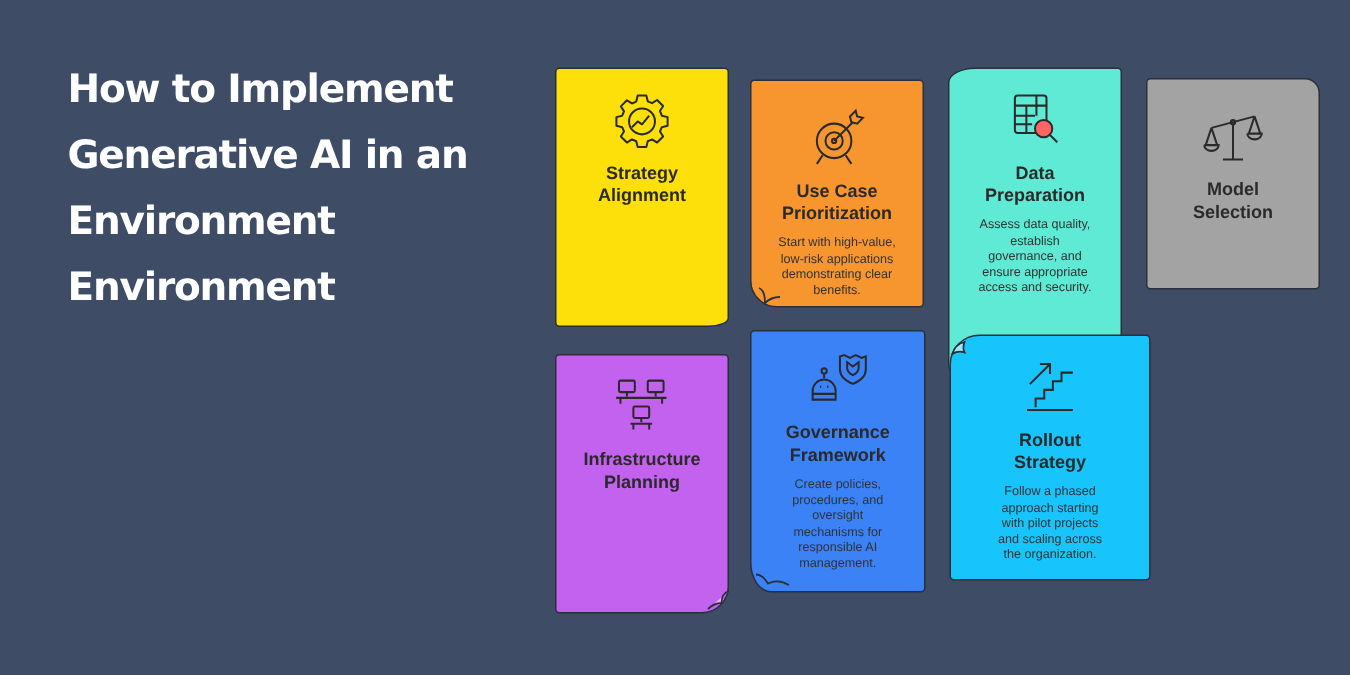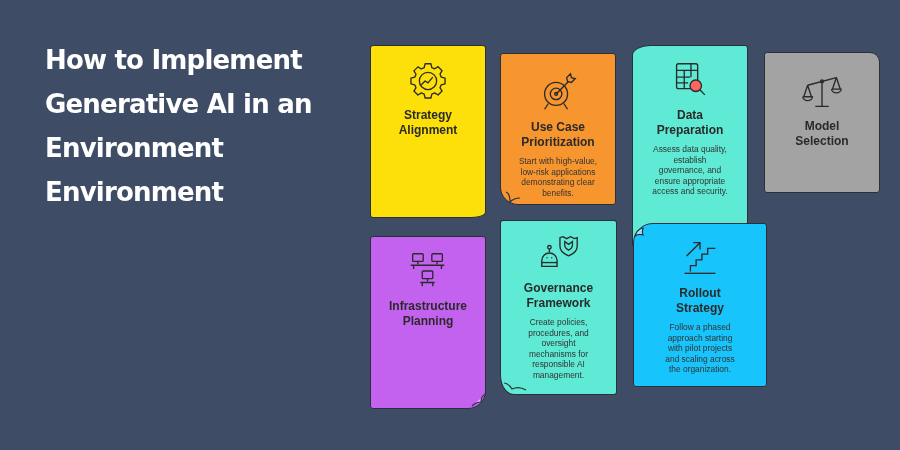--- a/index.html
+++ b/index.html
@@ -29,21 +29,21 @@
     color: #2a2a2a;
   }
   .card p {
     margin: 6px 0 0 0; font-size: 8.4px; line-height: 10.5px; color: #333;
   }
   .c1 { left: 370px; top: 45px; width: 116px; height: 173px; background: #fde00a; border-bottom-right-radius: 14px 6px; }
   .c2 { left: 500px; top: 53px; width: 116px; height: 152px; background: #f7952f; border-bottom-left-radius: 18px; }
   .c3 { left: 632px; top: 45px; width: 116px; height: 202px; background: #5eead4; border-top-left-radius: 18px 10px; }
   .c4 { left: 764px; top: 52px; width: 116px; height: 141px; background: #a3a3a3; border-top-right-radius: 10px; }
   .c5 { left: 370px; top: 236px; width: 116px; height: 173px; background: #c362ef; border-bottom-right-radius: 18px; }
-  .c6 { left: 500px; top: 220px; width: 117px; height: 175px; background: #5eead4; border-bottom-left-radius: 14px 20px; }
+  .c6 { left: 500px; top: 220px; width: 117px; height: 175px; background: #3b82f6; border-bottom-left-radius: 14px 20px; }
   .c7 { left: 633px; top: 223px; width: 134px; height: 164px; background: #17c4fb; border-top-left-radius: 20px; }
   .c2 .icon, .c4 .icon { margin-top: 18px; }
   .c6 .icon { margin-top: 12px; }
   .curl { position: absolute; width: 14px; height: 10px; }
 </style>
 </head>
 <body>
 
 <div class="title">
   <div>How to Implement</div>

